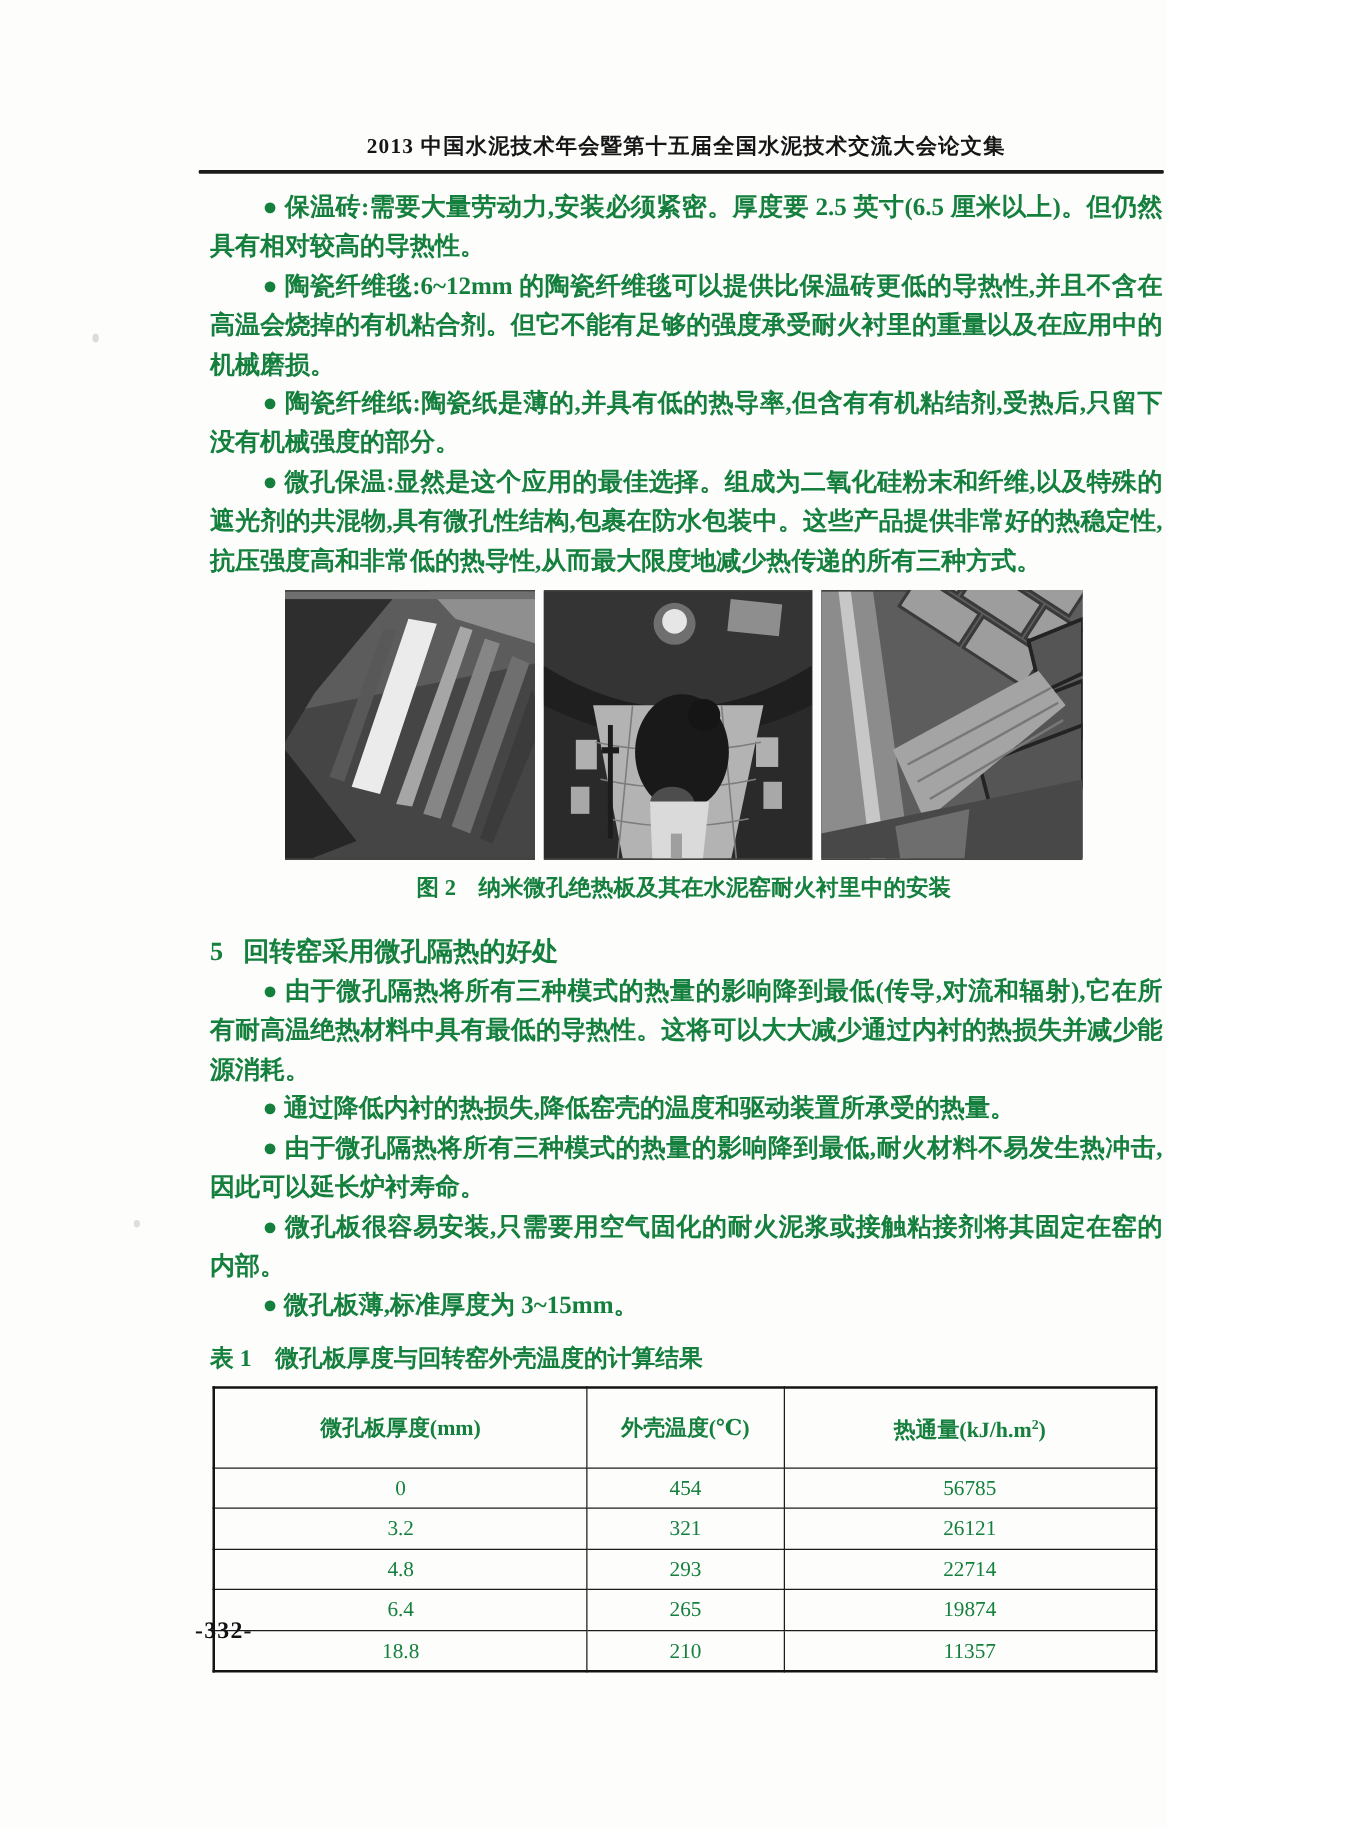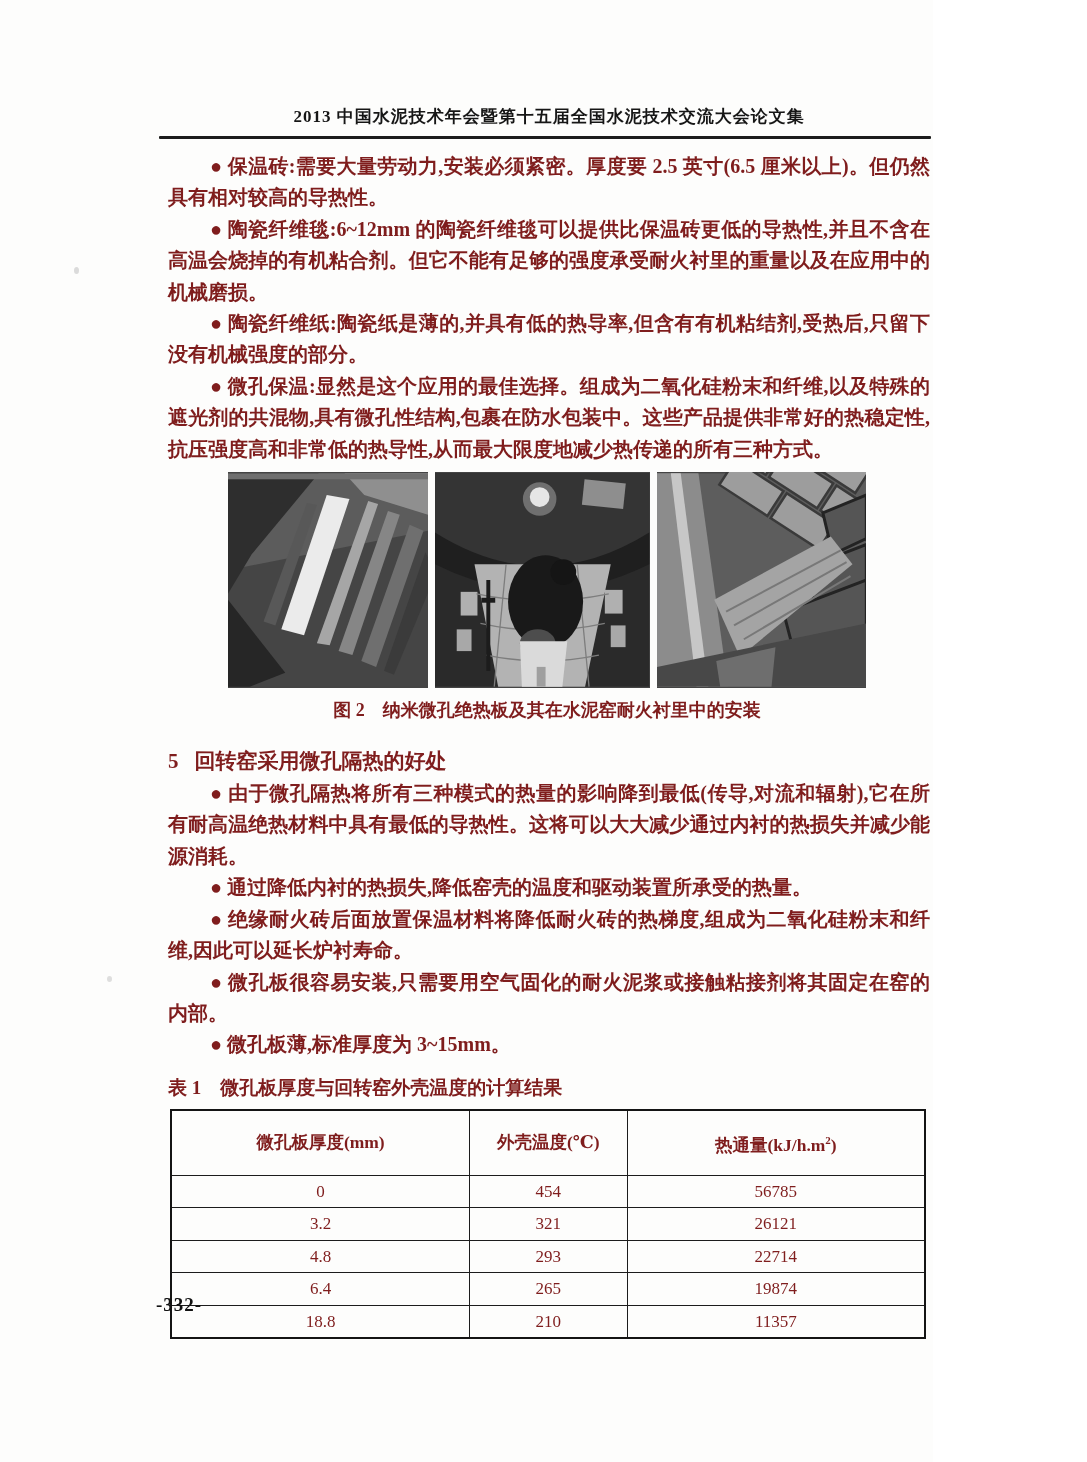--- a/index.html
+++ b/index.html
@@ -19,21 +19,21 @@
   }
   .header-rule{
     position:absolute;top:136px;left:159px;width:772px;height:3px;
     background:#1c1c1c;border-radius:1px;
   }
   
   .content{
     position:absolute;top:151px;left:168px;width:762px;
     font-size:20px;line-height:31.4px;font-weight:600;
     text-align:justify;text-justify:inter-character;
-    color:#7f1d1d;
+    color:#15803d;
   }
   .para{margin:0;text-indent:2.1em;}
   
   .figure{margin:7px 4px 0 60px;width:638px;}
   .photos{display:flex;gap:7px;height:216px;}
   .photos svg{display:block;background:#444;}
   .figcaption{
     margin-top:10px;text-align:center;
     font-size:18px;font-weight:700;line-height:24px;text-indent:0;
   }
@@ -165,21 +165,21 @@
         </svg>
 
       </div>
       <figcaption class="figcaption">图 2　纳米微孔绝热板及其在水泥窑耐火衬里中的安装</figcaption>
     </figure>
 
     <h2 class="section-heading"><span class="sec-no">5</span><span>回转窑采用微孔隔热的好处</span></h2>
 
     <p class="para">● 由于微孔隔热将所有三种模式的热量的影响降到最低(传导,对流和辐射),它在所有耐高温绝热材料中具有最低的导热性。这将可以大大减少通过内衬的热损失并减少能源消耗。</p>
     <p class="para">● 通过降低内衬的热损失,降低窑壳的温度和驱动装置所承受的热量。</p>
-    <p class="para">● 绝缘耐火砖后面放置保温材料将降低耐火砖的热梯度,组成为二氧化硅粉末和纤维,因此可以延长炉衬寿命。</p>
+    <p class="para">● 由于微孔隔热将所有三种模式的热量的影响降到最低,耐火材料不易发生热冲击,因此可以延长炉衬寿命。</p>
     <p class="para">● 微孔板很容易安装,只需要用空气固化的耐火泥浆或接触粘接剂将其固定在窑的内部。</p>
     <p class="para">● 微孔板薄,标准厚度为 3~15mm。</p>
 
     <div class="table-title">表 1　微孔板厚度与回转窑外壳温度的计算结果</div>
 
     <table class="calc">
       <colgroup>
         <col style="width:39.6%">
           <col style="width:20.9%">
           <col style="width:39.5%">

